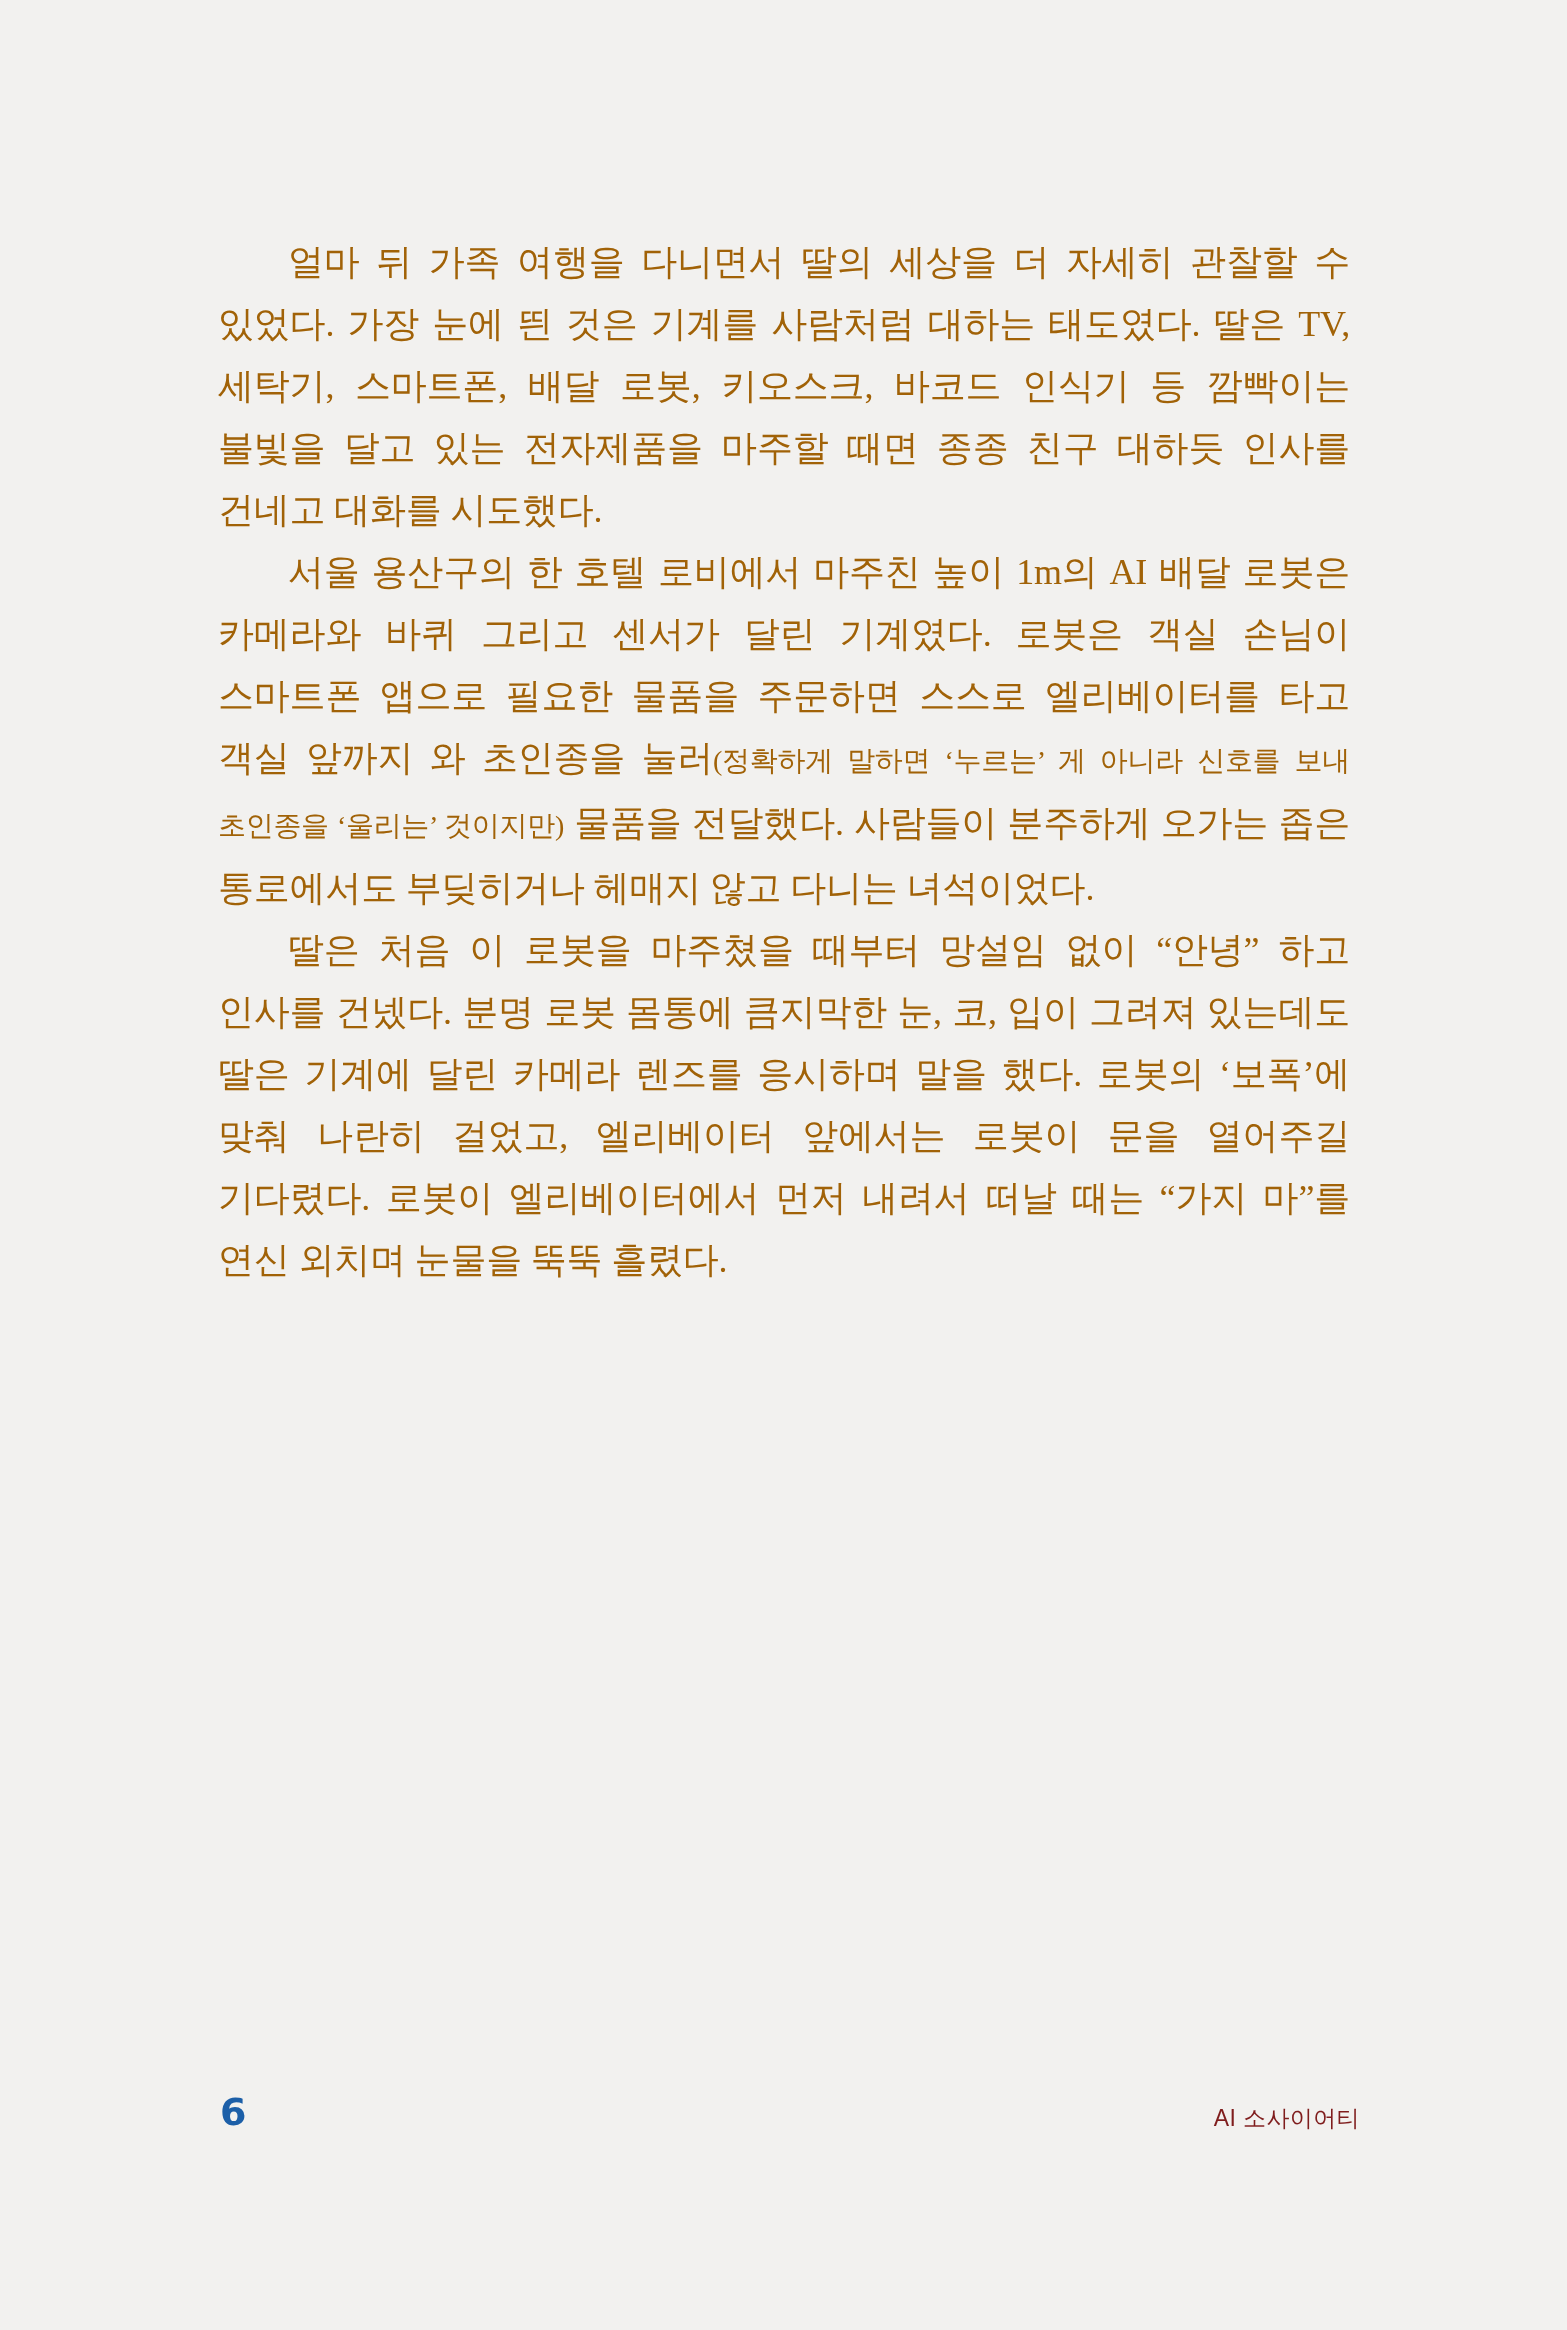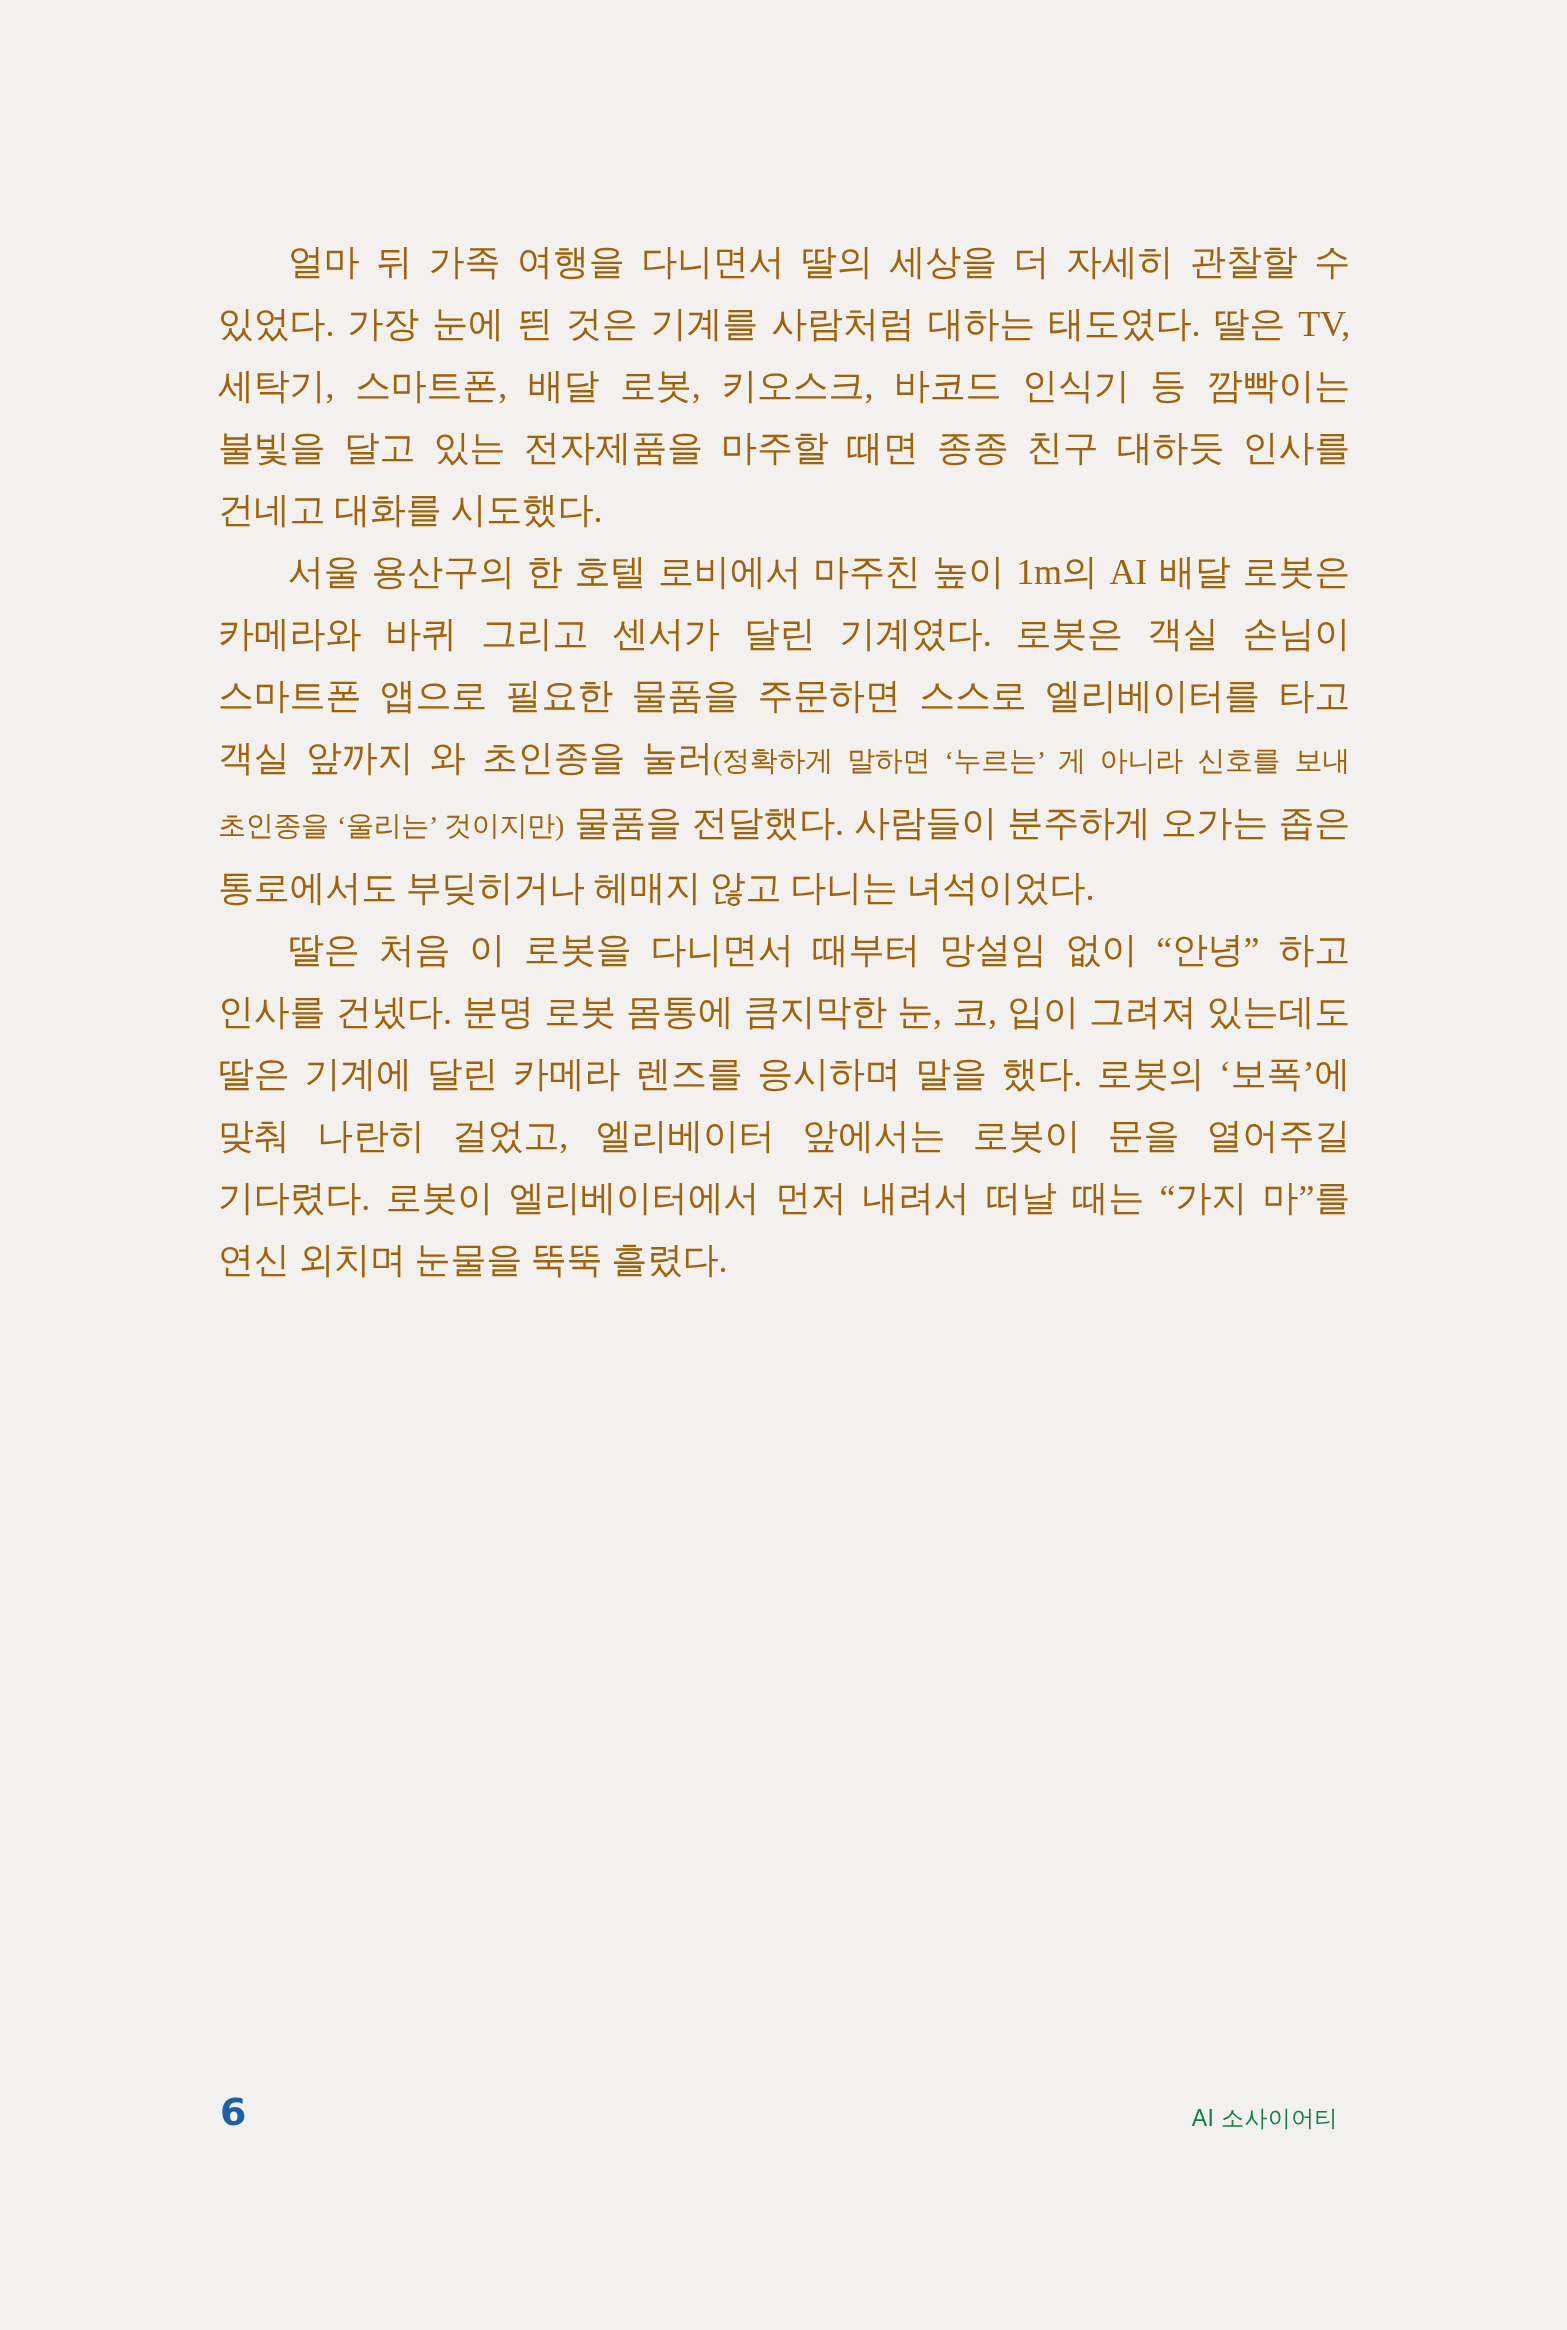--- a/index.html
+++ b/index.html
@@ -56,40 +56,40 @@
     left: 220px;
     top: 0;
     font-family: "DejaVu Sans", "Liberation Sans", sans-serif;
     font-weight: bold;
     font-size: 38px;
     color: #1c5fa8;
     letter-spacing: 0px;
   }
   .book-title {
     position: absolute;
-    right: 230px;
+    right: 208px;
     top: 12.6px;
     font-family: "Liberation Sans", "DejaVu Sans", sans-serif;
     font-size: 23px;
-    color: #15803d;
+    color: #7f1d1d;
     letter-spacing: 0.4px;
   }
 </style>
 </head>
 <body>
 
 <div class="page">
 
   <div class="text-column">
 
     <p class="para">얼마 뒤 가족 여행을 다니면서 딸의 세상을 더 자세히 관찰할 수 있었다. 가장 눈에 띈 것은 기계를 사람처럼 대하는 태도였다. 딸은 TV, 세탁기, 스마트폰, 배달 로봇, 키오스크, 바코드 인식기 등 깜빡이는 불빛을 달고 있는 전자제품을 마주할 때면 종종 친구 대하듯 인사를 건네고 대화를 시도했다.</p>
 
     <p class="para"><span>서울 용산구의 한 호텔 로비에서 마주친 높이 1m의 AI 배달 로봇은 카메라와 바퀴 그리고 센서가 달린 기계였다. 로봇은 객실 손님이 스마트폰 앱으로 필요한 물품을 주문하면 스스로 엘리베이터를 타고 객실 앞까지 와 초인종을 눌러</span><span class="small-note">(정확하게 말하면 ‘누르는’ 게 아니라 신호를 보내 초인종을 ‘울리는’ 것이지만)</span><span> 물품을 전달했다. 사람들이 분주하게 오가는 좁은 통로에서도 부딪히거나 헤매지 않고 다니는 녀석이었다.</span></p>
 
-    <p class="para">딸은 처음 이 로봇을 다니면서 때부터 망설임 없이 “안녕” 하고 인사를 건넸다. 분명 로봇 몸통에 큼지막한 눈, 코, 입이 그려져 있는데도 딸은 기계에 달린 카메라 렌즈를 응시하며 말을 했다. 로봇의 ‘보폭’에 맞춰 나란히 걸었고, 엘리베이터 앞에서는 로봇이 문을 열어주길 기다렸다. 로봇이 엘리베이터에서 먼저 내려서 떠날 때는 “가지 마”를 연신 외치며 눈물을 뚝뚝 흘렸다.</p>
+    <p class="para">딸은 처음 이 로봇을 마주쳤을 때부터 망설임 없이 “안녕” 하고 인사를 건넸다. 분명 로봇 몸통에 큼지막한 눈, 코, 입이 그려져 있는데도 딸은 기계에 달린 카메라 렌즈를 응시하며 말을 했다. 로봇의 ‘보폭’에 맞춰 나란히 걸었고, 엘리베이터 앞에서는 로봇이 문을 열어주길 기다렸다. 로봇이 엘리베이터에서 먼저 내려서 떠날 때는 “가지 마”를 연신 외치며 눈물을 뚝뚝 흘렸다.</p>
 
 
   </div>
 
   <div class="footer">
     <div class="page-number">6</div>
     <div class="book-title">AI 소사이어티</div>
   </div>
 
 </div>

